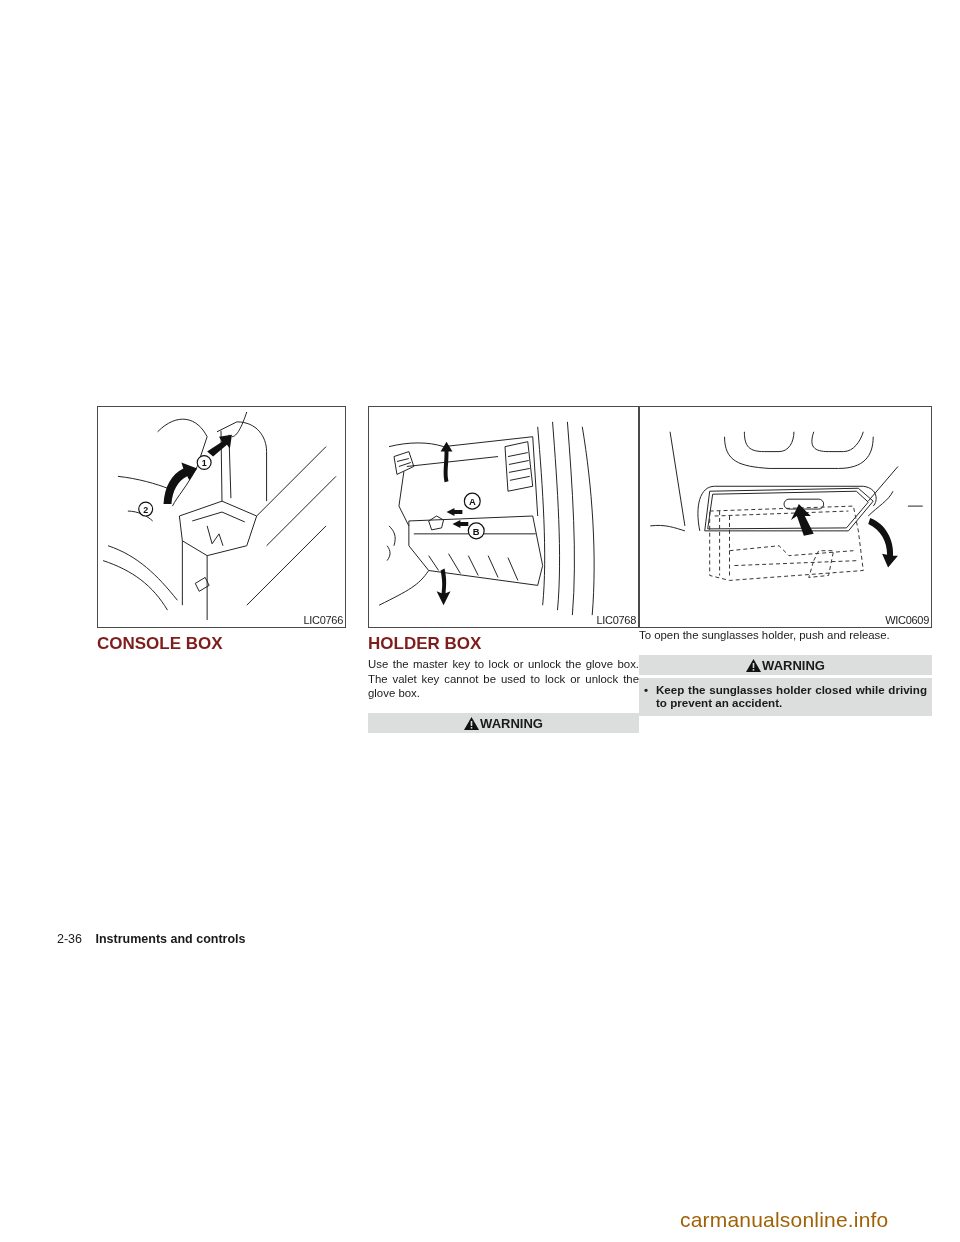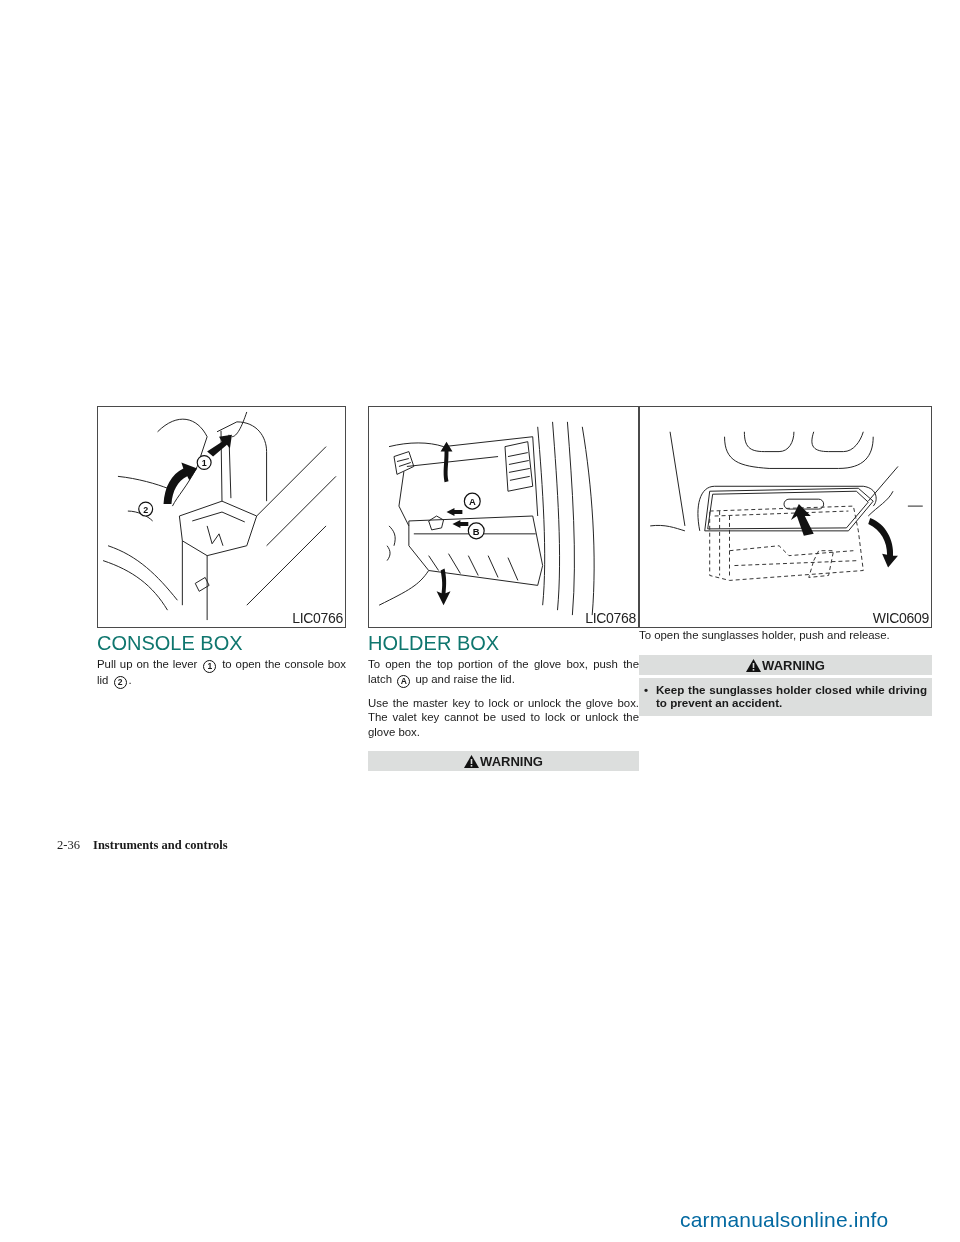--- a/index.html
+++ b/index.html
@@ -4,34 +4,34 @@
 <style>
   html, body { margin:0; padding:0; background:#ffffff; }
   body { width:960px; height:1242px; position:relative; overflow:hidden;
          font-family:"Liberation Sans", sans-serif; color:#1a1a1a; }
   .col { position:absolute; top:406px; }
   .col1 { left:97px; width:249px; }
   .col2 { left:368px; width:271px; }
   .col3 { left:639px; width:293px; }
   .fig { position:relative; border:1px solid #4a4a4a; background:#fff; height:222px; box-sizing:border-box; }
   .fig svg { position:absolute; left:0; top:0; width:100%; height:100%; }
-  .fig-code { position:absolute; right:2px; bottom:1px; font-size:14px; color:#222; letter-spacing:-0.3px; }
-  h2 { font-weight:normal; font-size:20px; margin:6px 0 4px 0; line-height:19px; color:#0f766e; }
+  .fig-code { position:absolute; right:2px; bottom:1px; font-size:11px; color:#222; letter-spacing:-0.3px; }
+  h2 { font-weight:bold; font-size:17px; margin:6px 0 4px 0; line-height:19px; color:#7f1d1d; }
   p { font-size:11.4px; line-height:14.5px; margin:0 0 8px 0; text-align:justify; }
   .circ { display:inline-block; width:11px; height:11px; border:1.3px solid #111; border-radius:50%;
           font-size:8.5px; line-height:11px; text-align:center; font-weight:bold; vertical-align:-1px; margin:0 2px; }
   .warn-head { background:#dcdedd; text-align:center; font-weight:bold; font-size:13px; padding:3px 0 2px; margin-top:12px; }
   .warn-body { background:#dcdedd; font-weight:bold; font-size:11.6px; line-height:13.6px; padding:5px 5px 6px; margin-top:3px; text-align:justify; }
   .warn-ico { display:inline-block; vertical-align:-2px; margin-right:1px; }
   .bullet-row { display:flex; }
   .bullet-row .b { width:12px; flex:none; }
-  .footer { position:absolute; left:57px; top:838px; font-size:12.5px;font-family:Liberation Serif, serif; }
+  .footer { position:absolute; left:57px; top:932px; font-size:12.5px; }
   .footer .pg { margin-right:10px; }
   .footer .sec { font-weight:bold; }
-  .watermark { position:absolute; left:680px; top:1208px; font-size:21px; color:#0369a1; letter-spacing:0.2px; }
+  .watermark { position:absolute; left:680px; top:1208px; font-size:21px; color:#a16207; letter-spacing:0.2px; }
 </style>
 </head>
 <body>
 
 <div class="col col1">
   <div class="fig">
     <svg viewBox="0 0 249 222" fill="none" stroke="#222" stroke-width="1">
       <path d="M60 25 C80 5 100 10 110 30 L100 60 C90 80 80 90 75 100"></path>
       <path d="M20 70 C40 72 60 78 70 82"></path>
       <path d="M120 25 L140 15 C160 15 170 30 170 45 L170 95"></path>
@@ -51,26 +51,20 @@
       <path d="M90 70 C80 75 75 85 74 98 L66 98 C67 80 74 68 86 62 L84 56 L100 62 L92 74 Z" fill="#111"></path>
       <path d="M110 45 L125 35 L122 30 L135 28 L133 42 L130 38 L116 50 Z" fill="#111"></path>
       <circle cx="107" cy="56" r="7" fill="#fff" stroke="#111" stroke-width="1.2"></circle>
       <text x="107" y="60" font-size="9" text-anchor="middle" font-family="Liberation Sans, sans-serif" font-weight="bold" fill="#111">1</text>
       <circle cx="48" cy="103" r="7" fill="#fff" stroke="#111" stroke-width="1.2"></circle>
       <text x="48" y="107" font-size="9" text-anchor="middle" font-family="Liberation Sans, sans-serif" font-weight="bold" fill="#111">2</text>
     </svg>
     <span class="fig-code">LIC0766</span>
   </div>
   <h2>CONSOLE BOX</h2>
-  <p>
-    <span>Pull up on the lever</span>
-    <span class="circ">1</span>
-    <span>to open the console box lid</span>
-    <span class="circ">2</span><span>.</span>
-  </p>
 </div>
 
 <div class="col col2">
   <div class="fig">
     <svg viewBox="0 0 271 222" fill="none" stroke="#222" stroke-width="1">
       <path d="M20 40 C40 35 60 35 75 40 L165 30 L170 110"></path>
       <path d="M38 60 L130 50"></path>
       <path d="M25 50 L40 45 L45 60 L28 68 Z M28 55 L40 52 M30 60 L42 56"></path>
       <path d="M137 40 L160 35 L165 80 L140 85 Z M140 50 L160 46 M141 58 L161 54 M141 66 L162 62 M142 74 L162 70"></path>
       <path d="M35 65 L30 100 L40 120"></path>
@@ -88,25 +82,20 @@
       <path d="M78 106 L86 102 L86 104 L94 104 L94 108 L86 108 L86 110 Z" fill="#111"></path>
       <path d="M84 118 L92 114 L92 116 L100 116 L100 120 L92 120 L92 122 Z" fill="#111"></path>
       <circle cx="104" cy="95" r="8" fill="#fff" stroke="#111" stroke-width="1.2"></circle>
       <text x="104" y="99" font-size="9.5" text-anchor="middle" font-family="Liberation Sans, sans-serif" font-weight="bold" fill="#111">A</text>
       <circle cx="108" cy="125" r="8" fill="#fff" stroke="#111" stroke-width="1.2"></circle>
       <text x="108" y="129" font-size="9.5" text-anchor="middle" font-family="Liberation Sans, sans-serif" font-weight="bold" fill="#111">B</text>
     </svg>
     <span class="fig-code">LIC0768</span>
   </div>
   <h2>HOLDER BOX</h2>
-  <p>
-    <span>To open the top portion of the glove box, push the latch</span>
-    <span class="circ">A</span>
-    <span>up and raise the lid.</span>
-  </p>
   <p>Use the master key to lock or unlock the glove box. The valet key cannot be used to lock or unlock the glove box.</p>
   <div class="warn-head">
     <svg class="warn-ico" width="15" height="13" viewBox="0 0 15 13">
       <path d="M7.5 0 L15 13 L0 13 Z" fill="#111"></path>
       <rect x="6.7" y="4" width="1.6" height="5" fill="#dcdedd"></rect>
       <rect x="6.7" y="10" width="1.6" height="1.6" fill="#dcdedd"></rect>
     </svg><span>WARNING</span>
   </div>
 </div>
 

